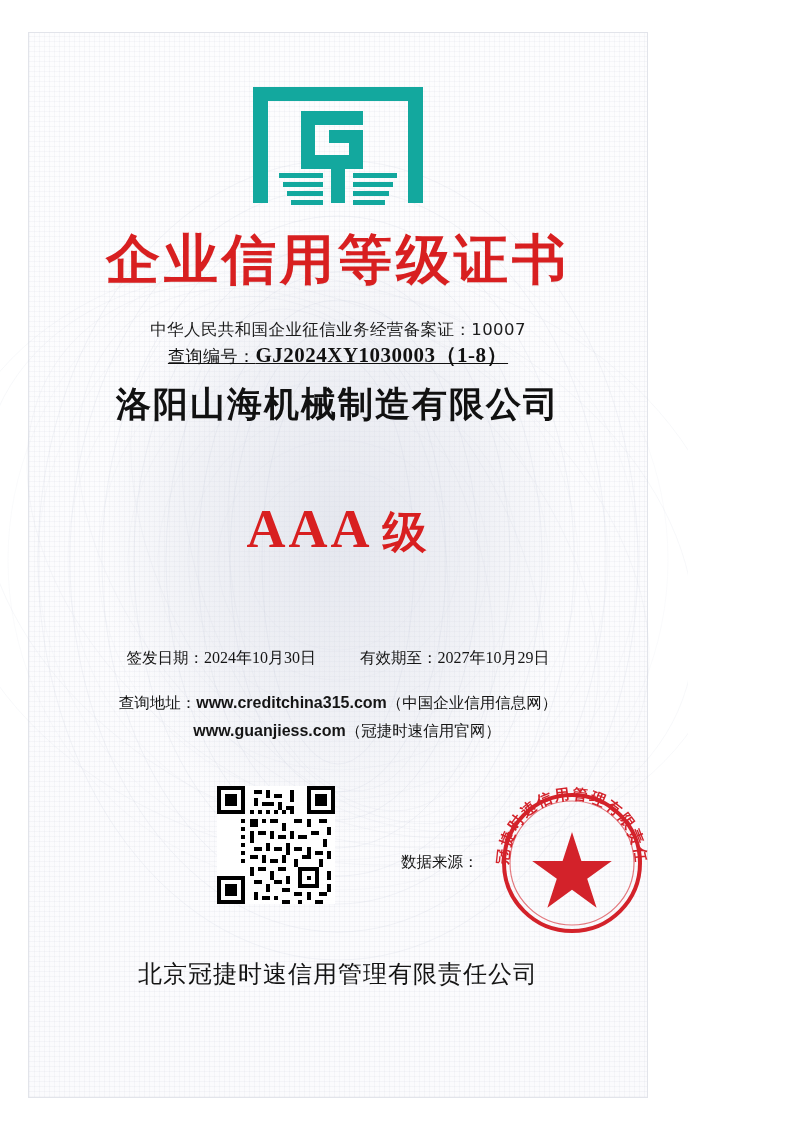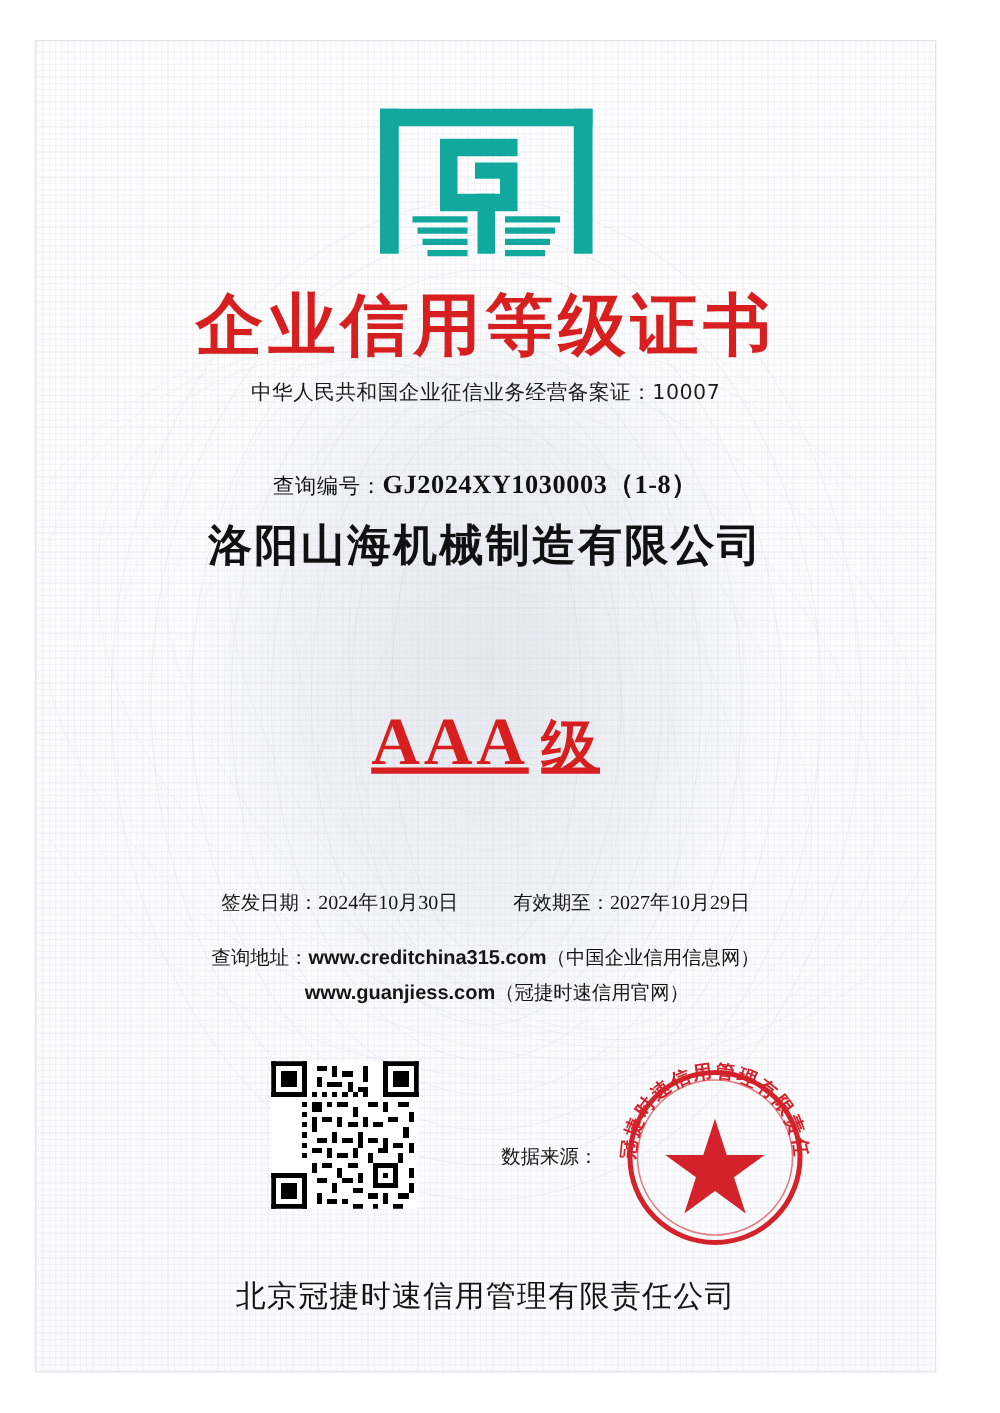--- a/index.html
+++ b/index.html
@@ -19,21 +19,21 @@
     position: relative;
     width: 800px;
     height: 1130px;
     background: #ffffff;
     overflow: hidden;
   }
   .certificate {
     position: absolute;
     left: 28px;
     top: 32px;
-    width: 721px;
+    width: 620px;
     height: 1066px;
     background:
       radial-gradient(ellipse 330px 420px at 50% 47%, rgba(210,214,226,0.55) 0%, rgba(210,214,226,0.28) 45%, rgba(255,255,255,0) 72%),
       repeating-linear-gradient(0deg, rgba(120,130,160,0.055) 0px, rgba(120,130,160,0.055) 1px, rgba(255,255,255,0) 1px, rgba(255,255,255,0) 5px),
       repeating-linear-gradient(90deg, rgba(120,130,160,0.05) 0px, rgba(120,130,160,0.05) 1px, rgba(255,255,255,0) 1px, rgba(255,255,255,0) 5px),
       linear-gradient(#fdfdfe, #fbfbfd);
     border: 1px solid #e2e4ea;
     box-sizing: border-box;
   }
   
@@ -73,32 +73,32 @@
     margin-top: 14px;
     font-family: "DejaVu Sans", sans-serif;
     font-weight: bold;
     font-size: 54px;
     letter-spacing: 4px;
     color: #d81f20;
     line-height: 1.08;
     text-shadow: 0 1px 0 rgba(0,0,0,0.06);
   }
   .subtitle {
-    margin-top: 14px;
+    margin-top: 30px;
     font-family: "DejaVu Sans", sans-serif;
     font-size: 16.5px;
     color: #1b1b1b;
     letter-spacing: 0.4px;
   }
 
   .query-no {
-    margin-top: 48px;
     font-size: 19px;
     color: #111;
     letter-spacing: 0.5px;
+    text-decoration: underline;
   }
   .query-no .label {
     font-family: "DejaVu Sans", sans-serif;
     font-size: 17px;
   }
   .query-no .value {
     font-family: "Liberation Serif", serif;
     font-weight: bold;
     font-size: 21px;
     letter-spacing: 0.5px;
@@ -115,26 +115,25 @@
   .company {
     margin-top: 12px;
     font-family: "DejaVu Serif", serif;
     font-size: 35px;
     font-weight: 600;
     color: #111;
     letter-spacing: 2px;
   }
 
   .grade {
-    margin-top: 102px;
+    margin-top: 70px;
     color: #d81f20;
     font-weight: bold;
     font-size: 50px;
     letter-spacing: 3px;
-    text-decoration: underline;
   }
   .grade .latin {
     font-family: "Liberation Serif", serif;
     font-size: 54px;
   }
   .grade .cn {
     font-family: "DejaVu Sans", sans-serif;
     font-size: 44px;
     margin-left: 10px;
   }

